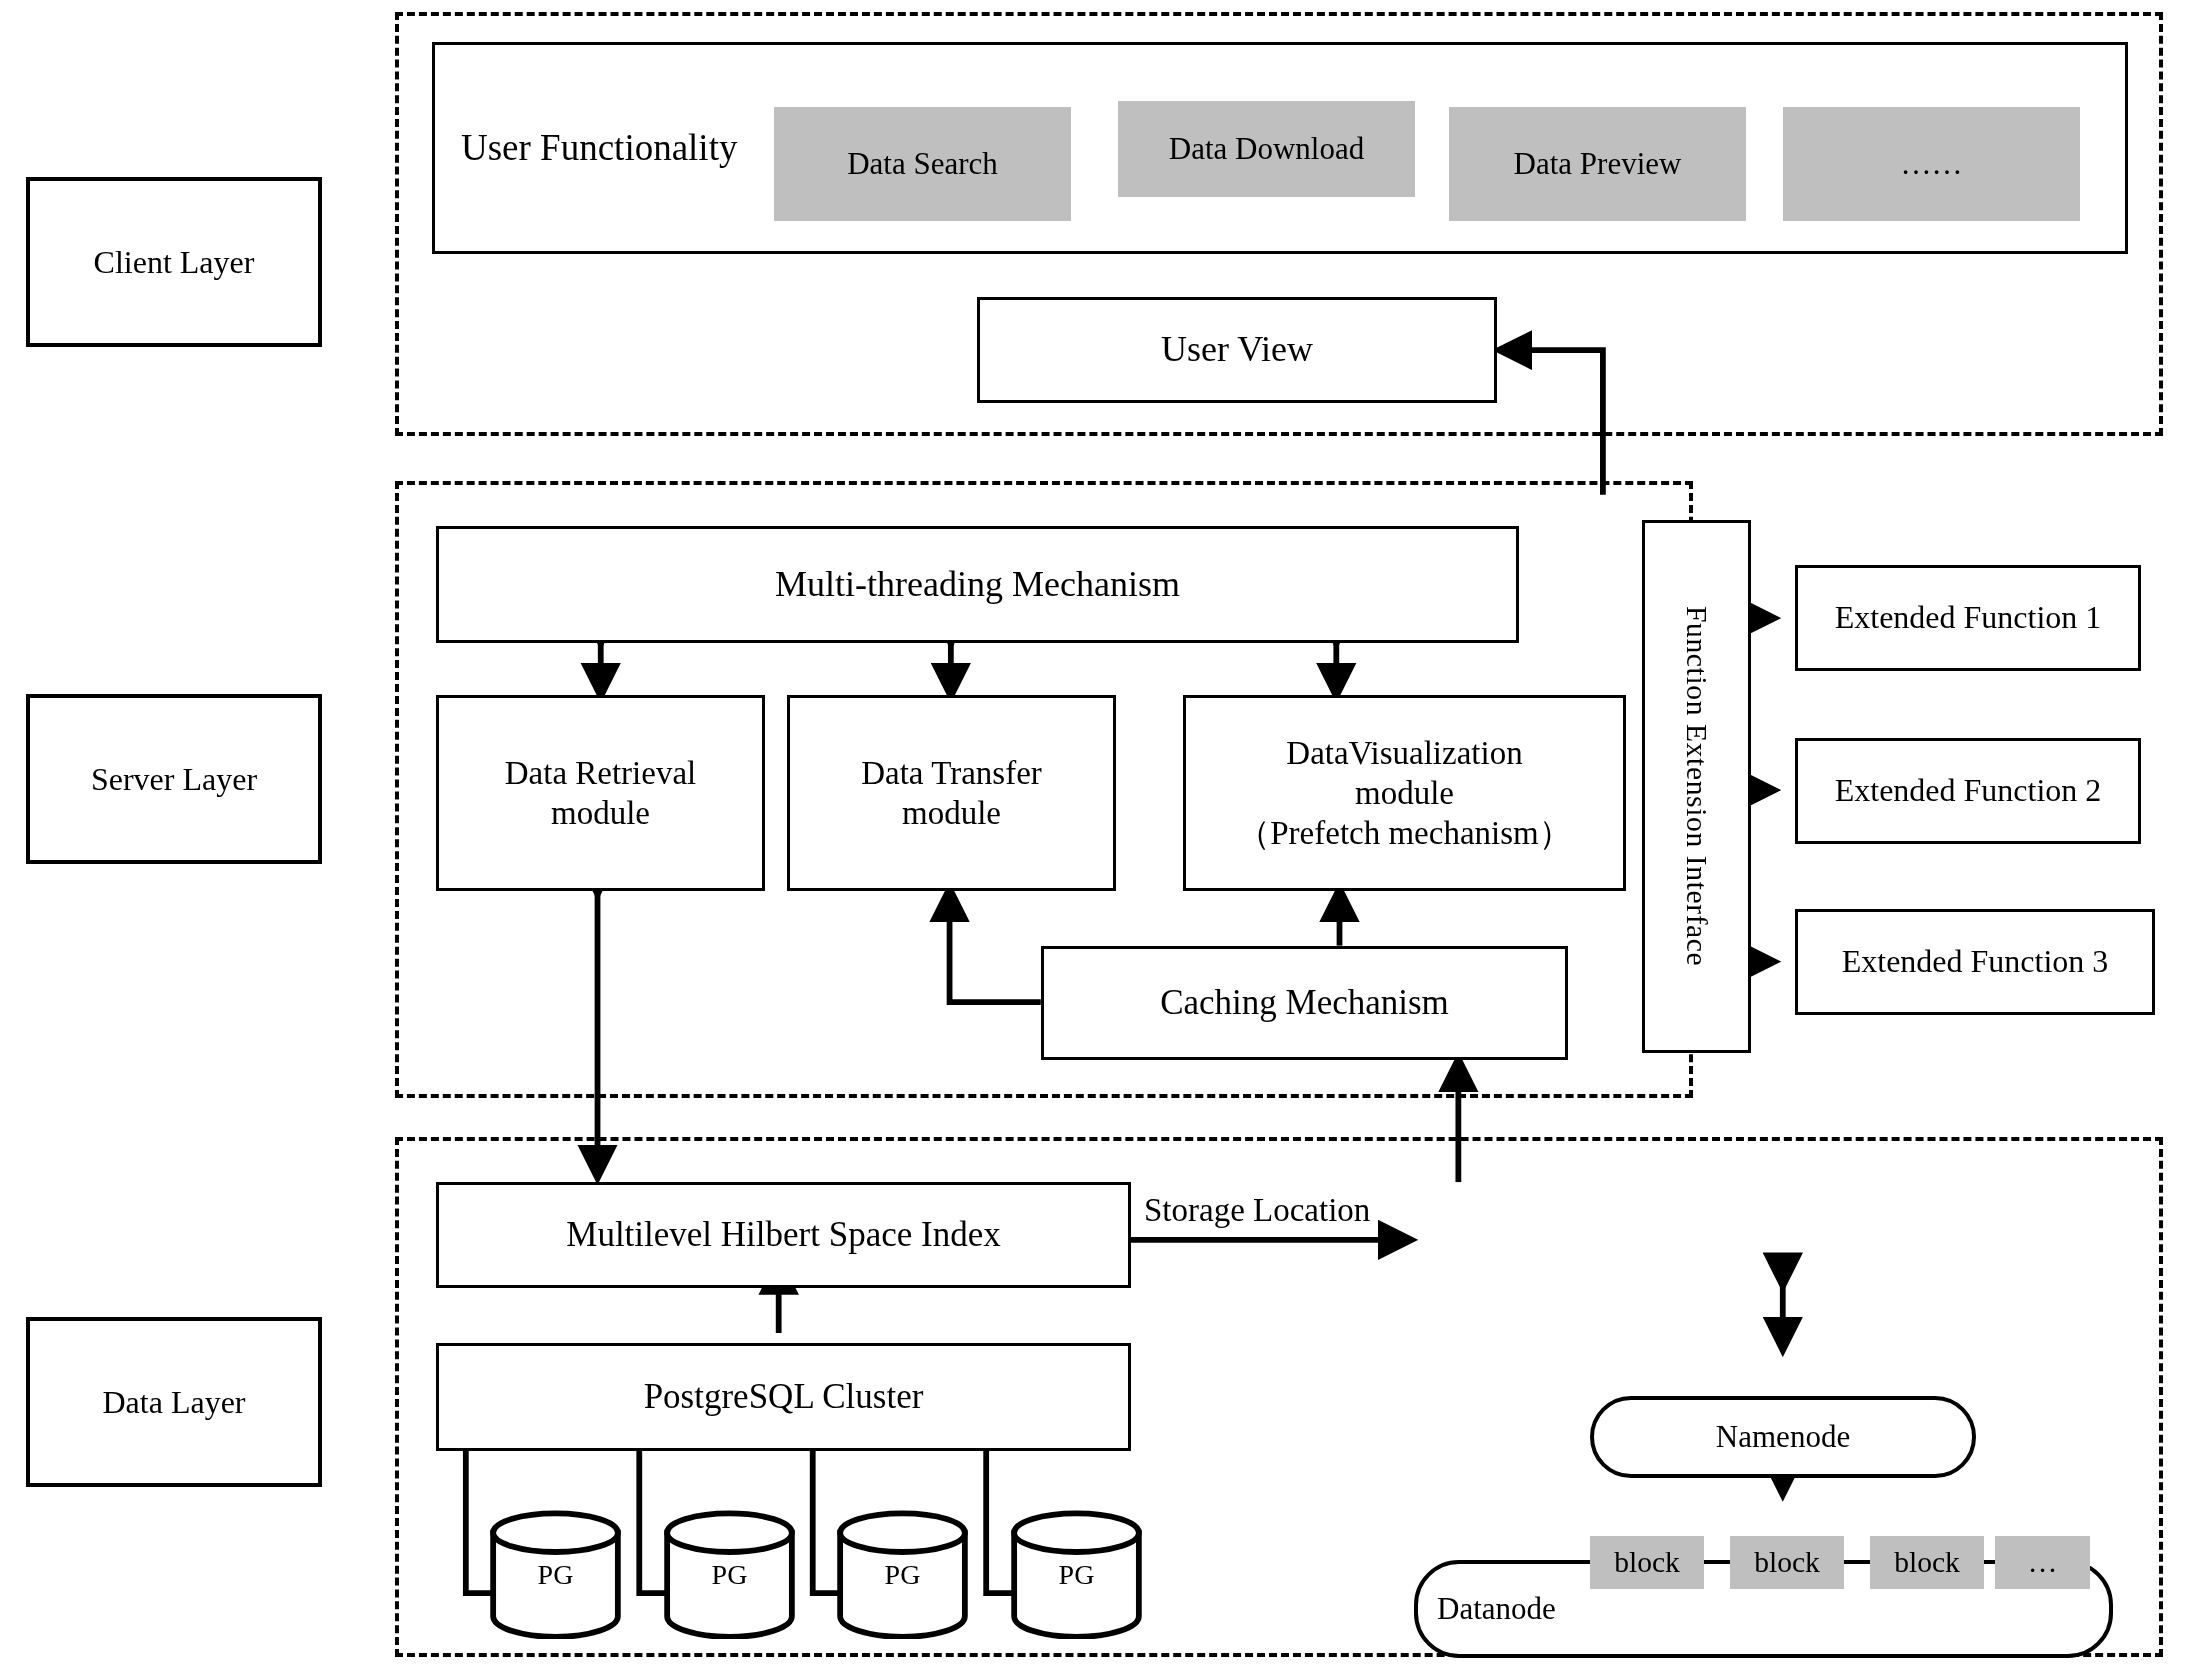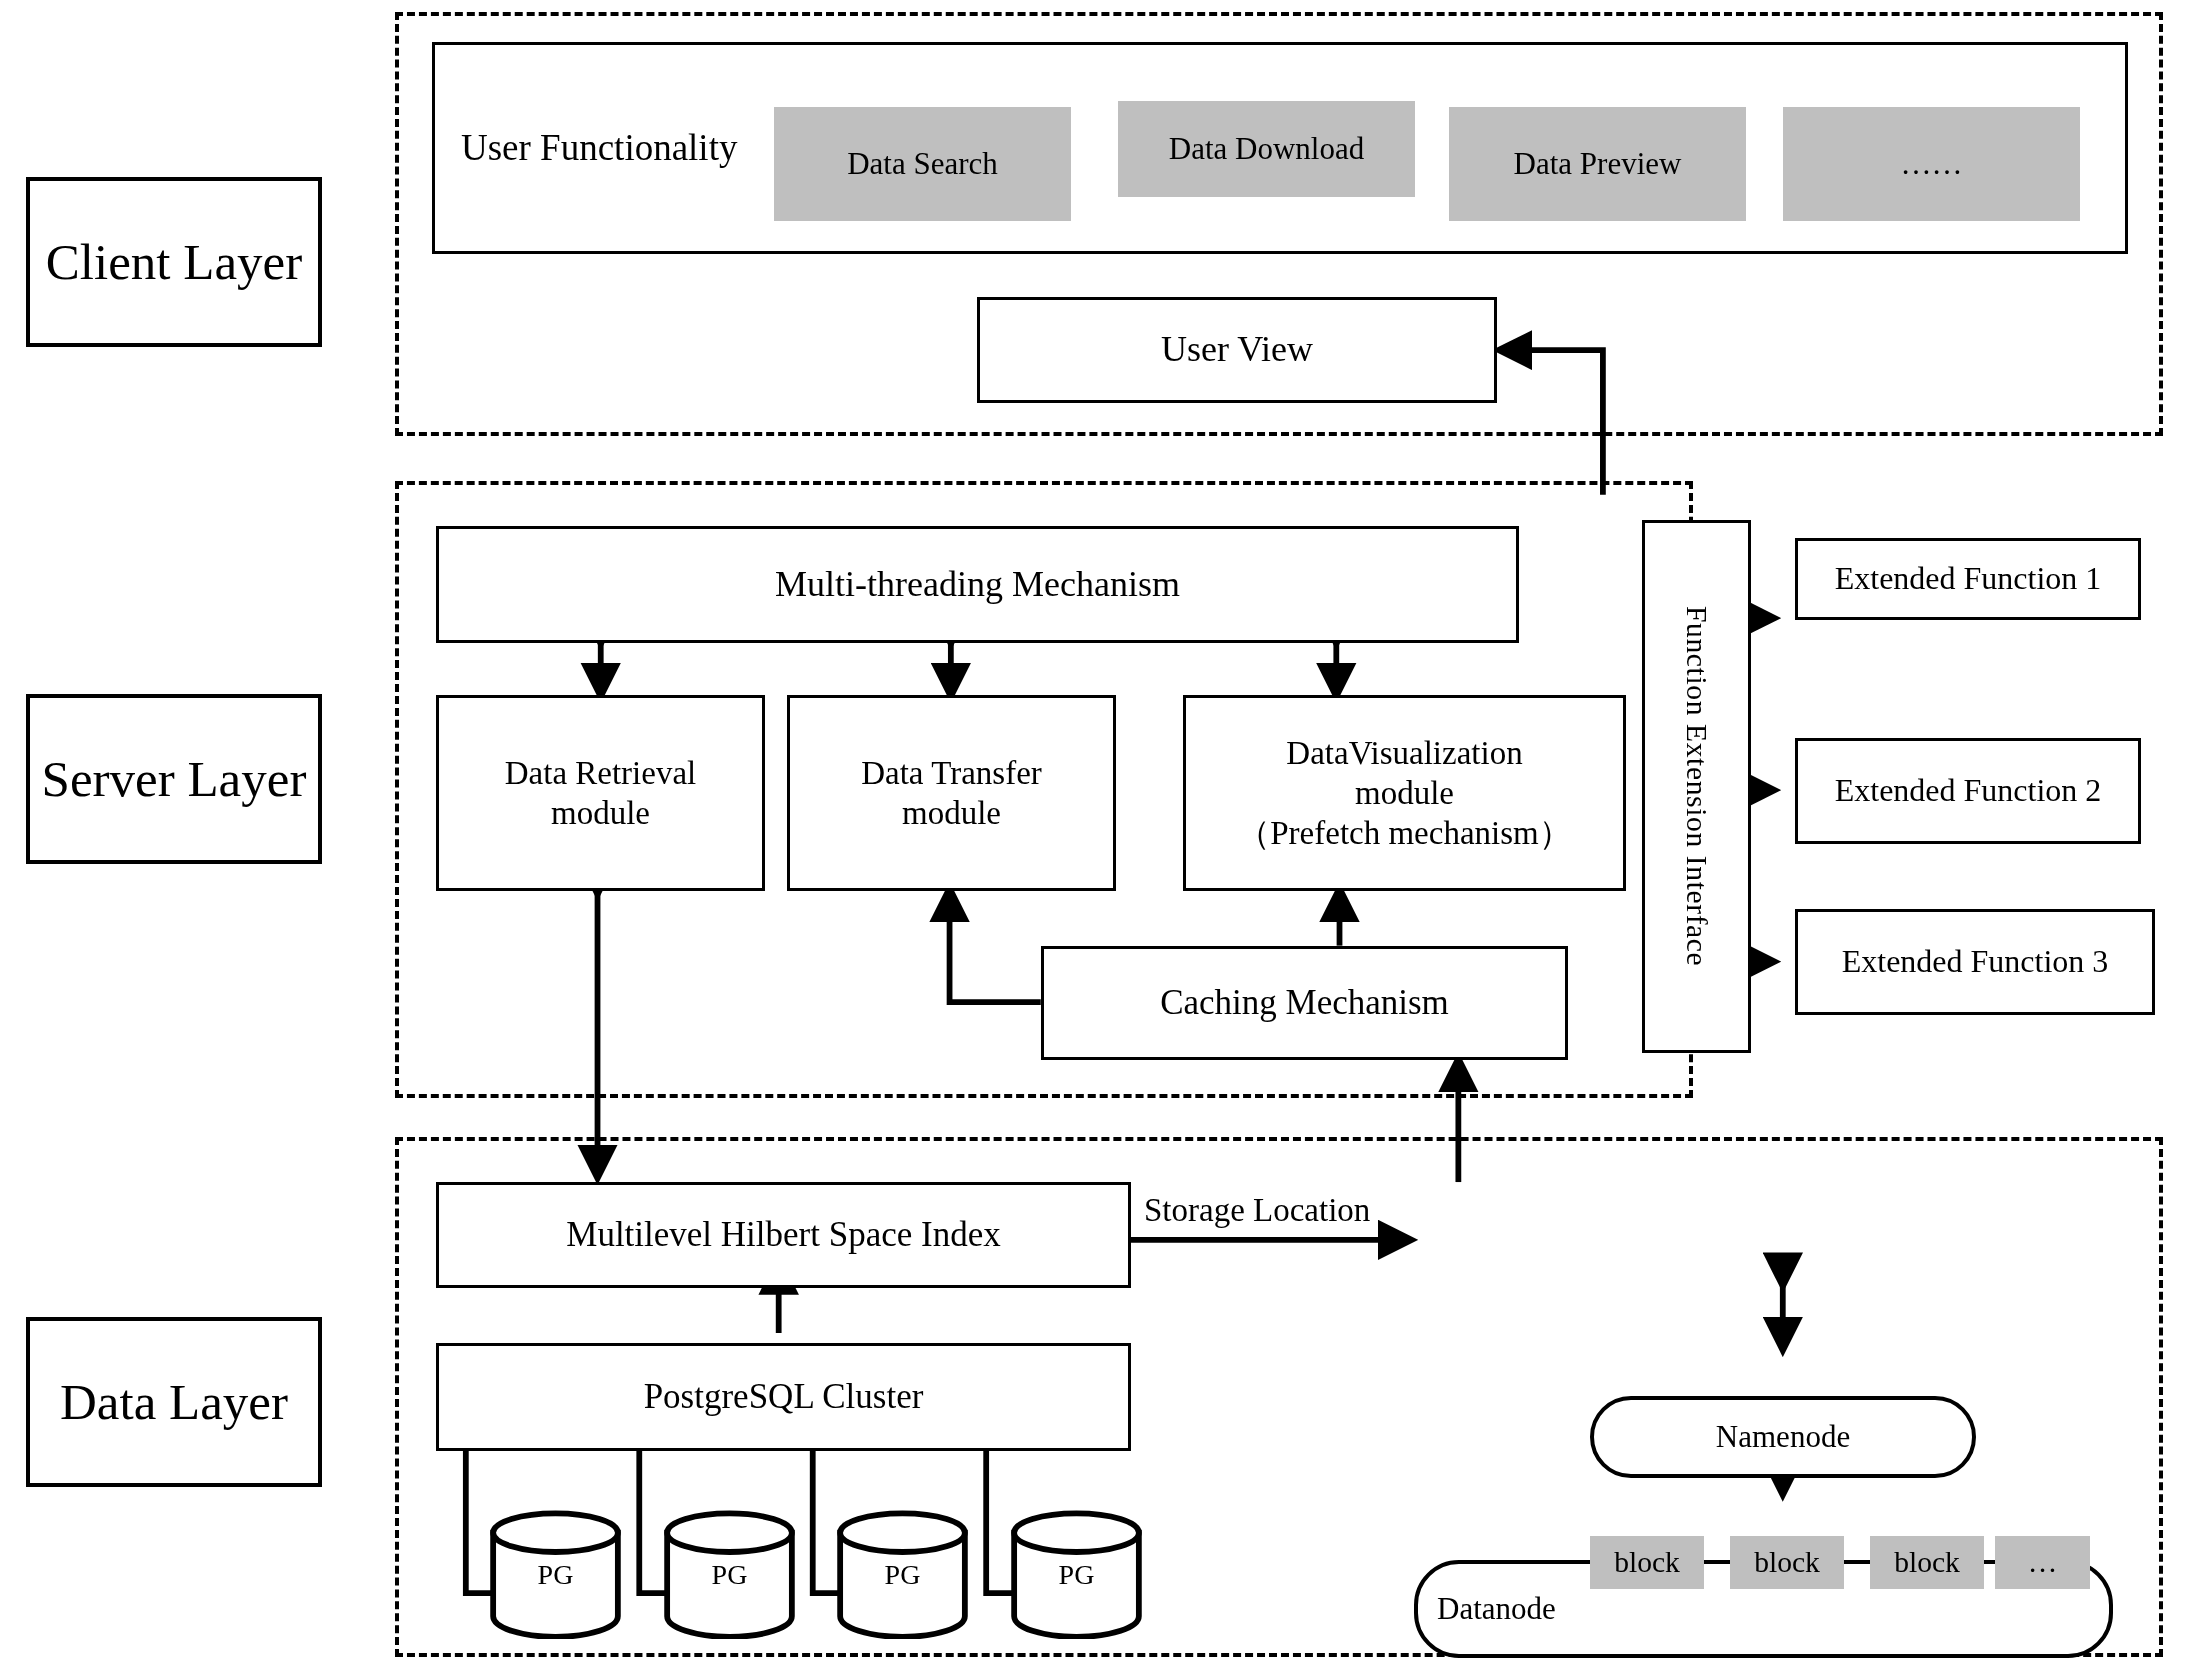--- a/index.html
+++ b/index.html
@@ -16,21 +16,21 @@
     text-align:center;
     line-height:1.22;
     z-index:5;
   }
   .layer-label{
     position:absolute;
     border:4.5px solid #000;
     background:#fff;
     box-sizing:border-box;
     display:flex;align-items:center;justify-content:center;
-    font-size:51px;
+    font-size:32px;
     z-index:6;
   }
   .dashed{
     position:absolute;
     border:4.5px dashed #000;
     box-sizing:border-box;
     background:transparent;
     z-index:1;
   }
   .gray{
@@ -214,21 +214,21 @@
   </div>
 
   <div class="box" style="left:1041px;top:946px;width:527px;height:114px;">
     <span class="f54">Caching Mechanism</span>
   </div>
 
   <div class="vert" style="left:1642px;top:520px;width:109px;height:533px;">
     <span>Function Extension Interface</span>
   </div>
 
-  <div class="box" style="left:1795px;top:538px;width:346px;height:82px;">
+  <div class="box" style="left:1795px;top:565px;width:346px;height:106px;">
     <span class="f50">Extended Function 1</span>
   </div>
   <div class="box" style="left:1795px;top:738px;width:346px;height:106px;">
     <span class="f50">Extended Function 2</span>
   </div>
   <div class="box" style="left:1795px;top:909px;width:360px;height:106px;">
     <span class="f50">Extended Function 3</span>
   </div>
 
   <div class="box" style="left:436px;top:1182px;width:695px;height:106px;">

